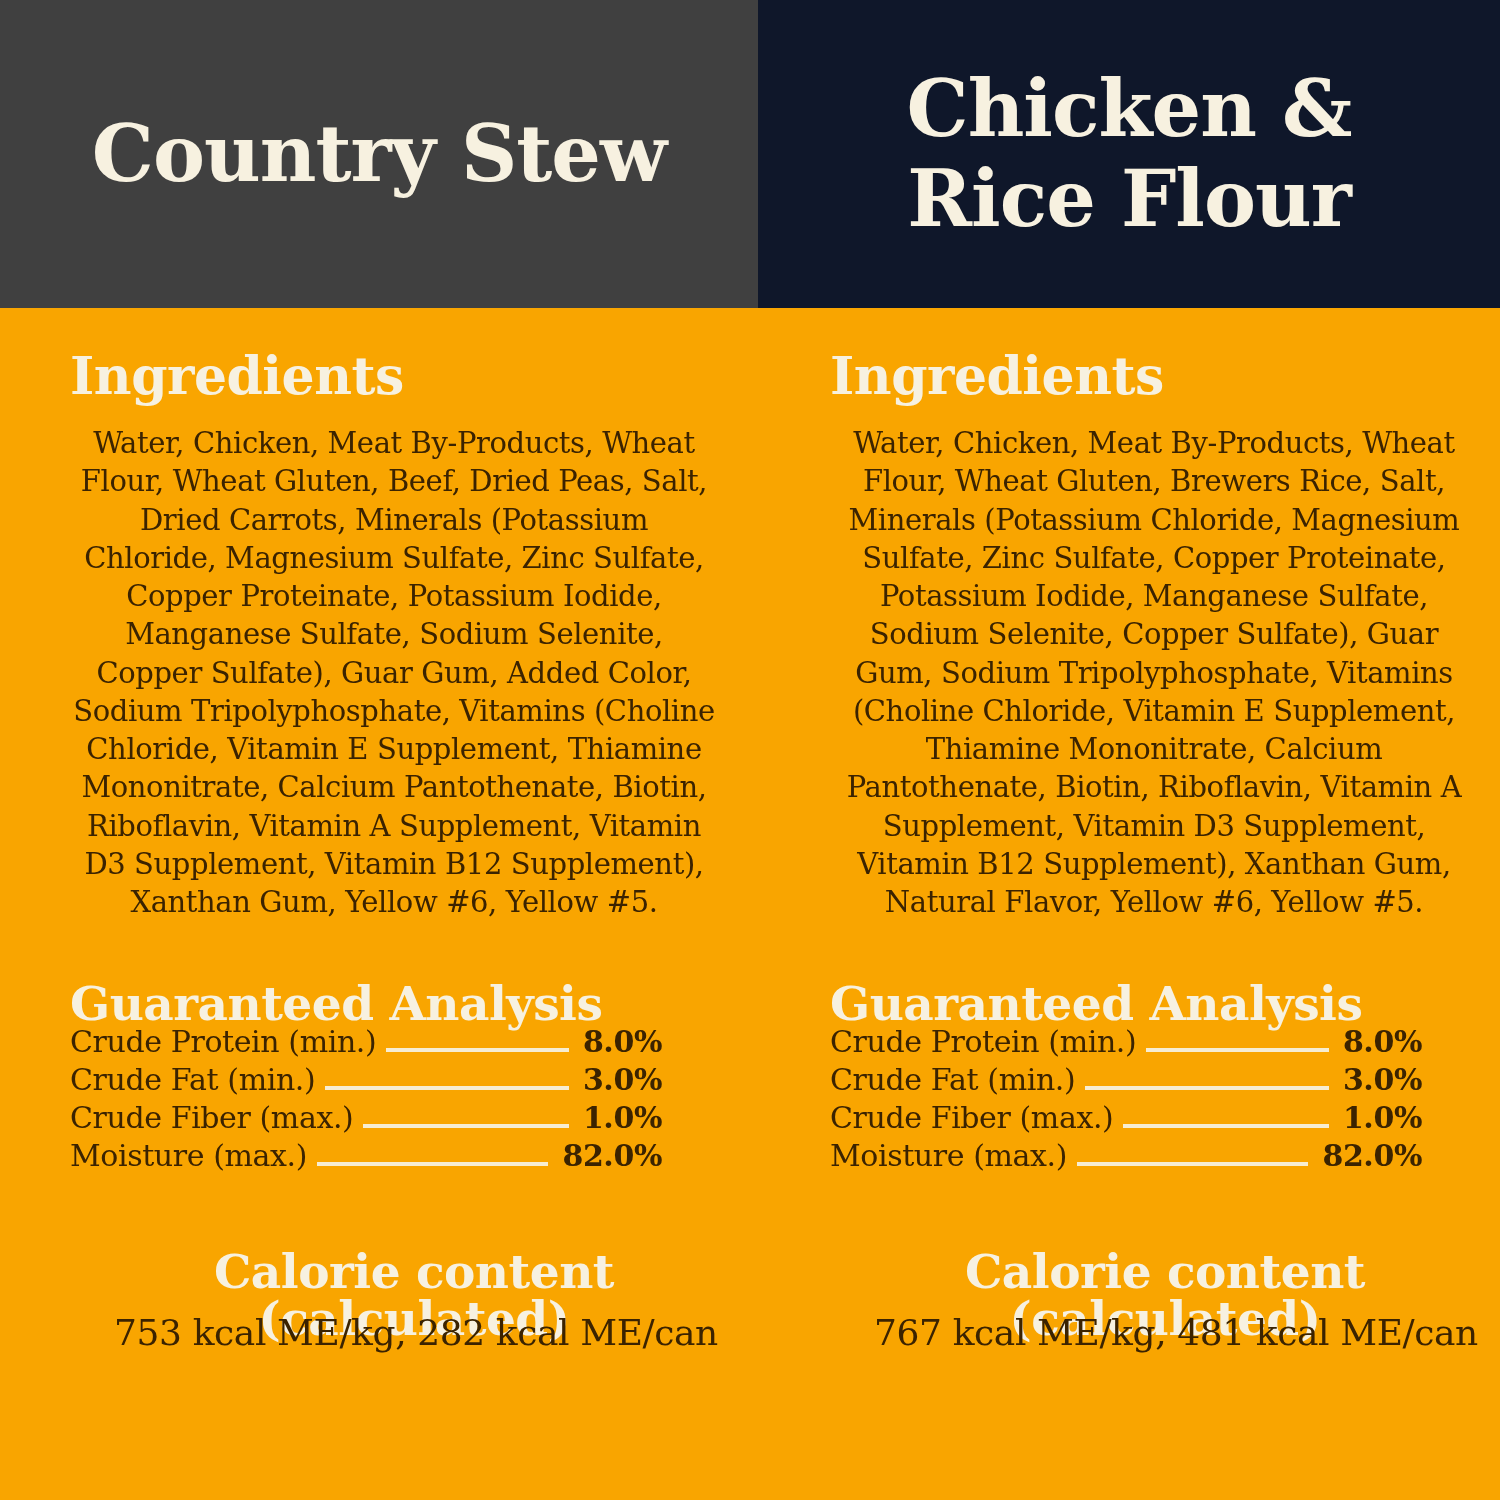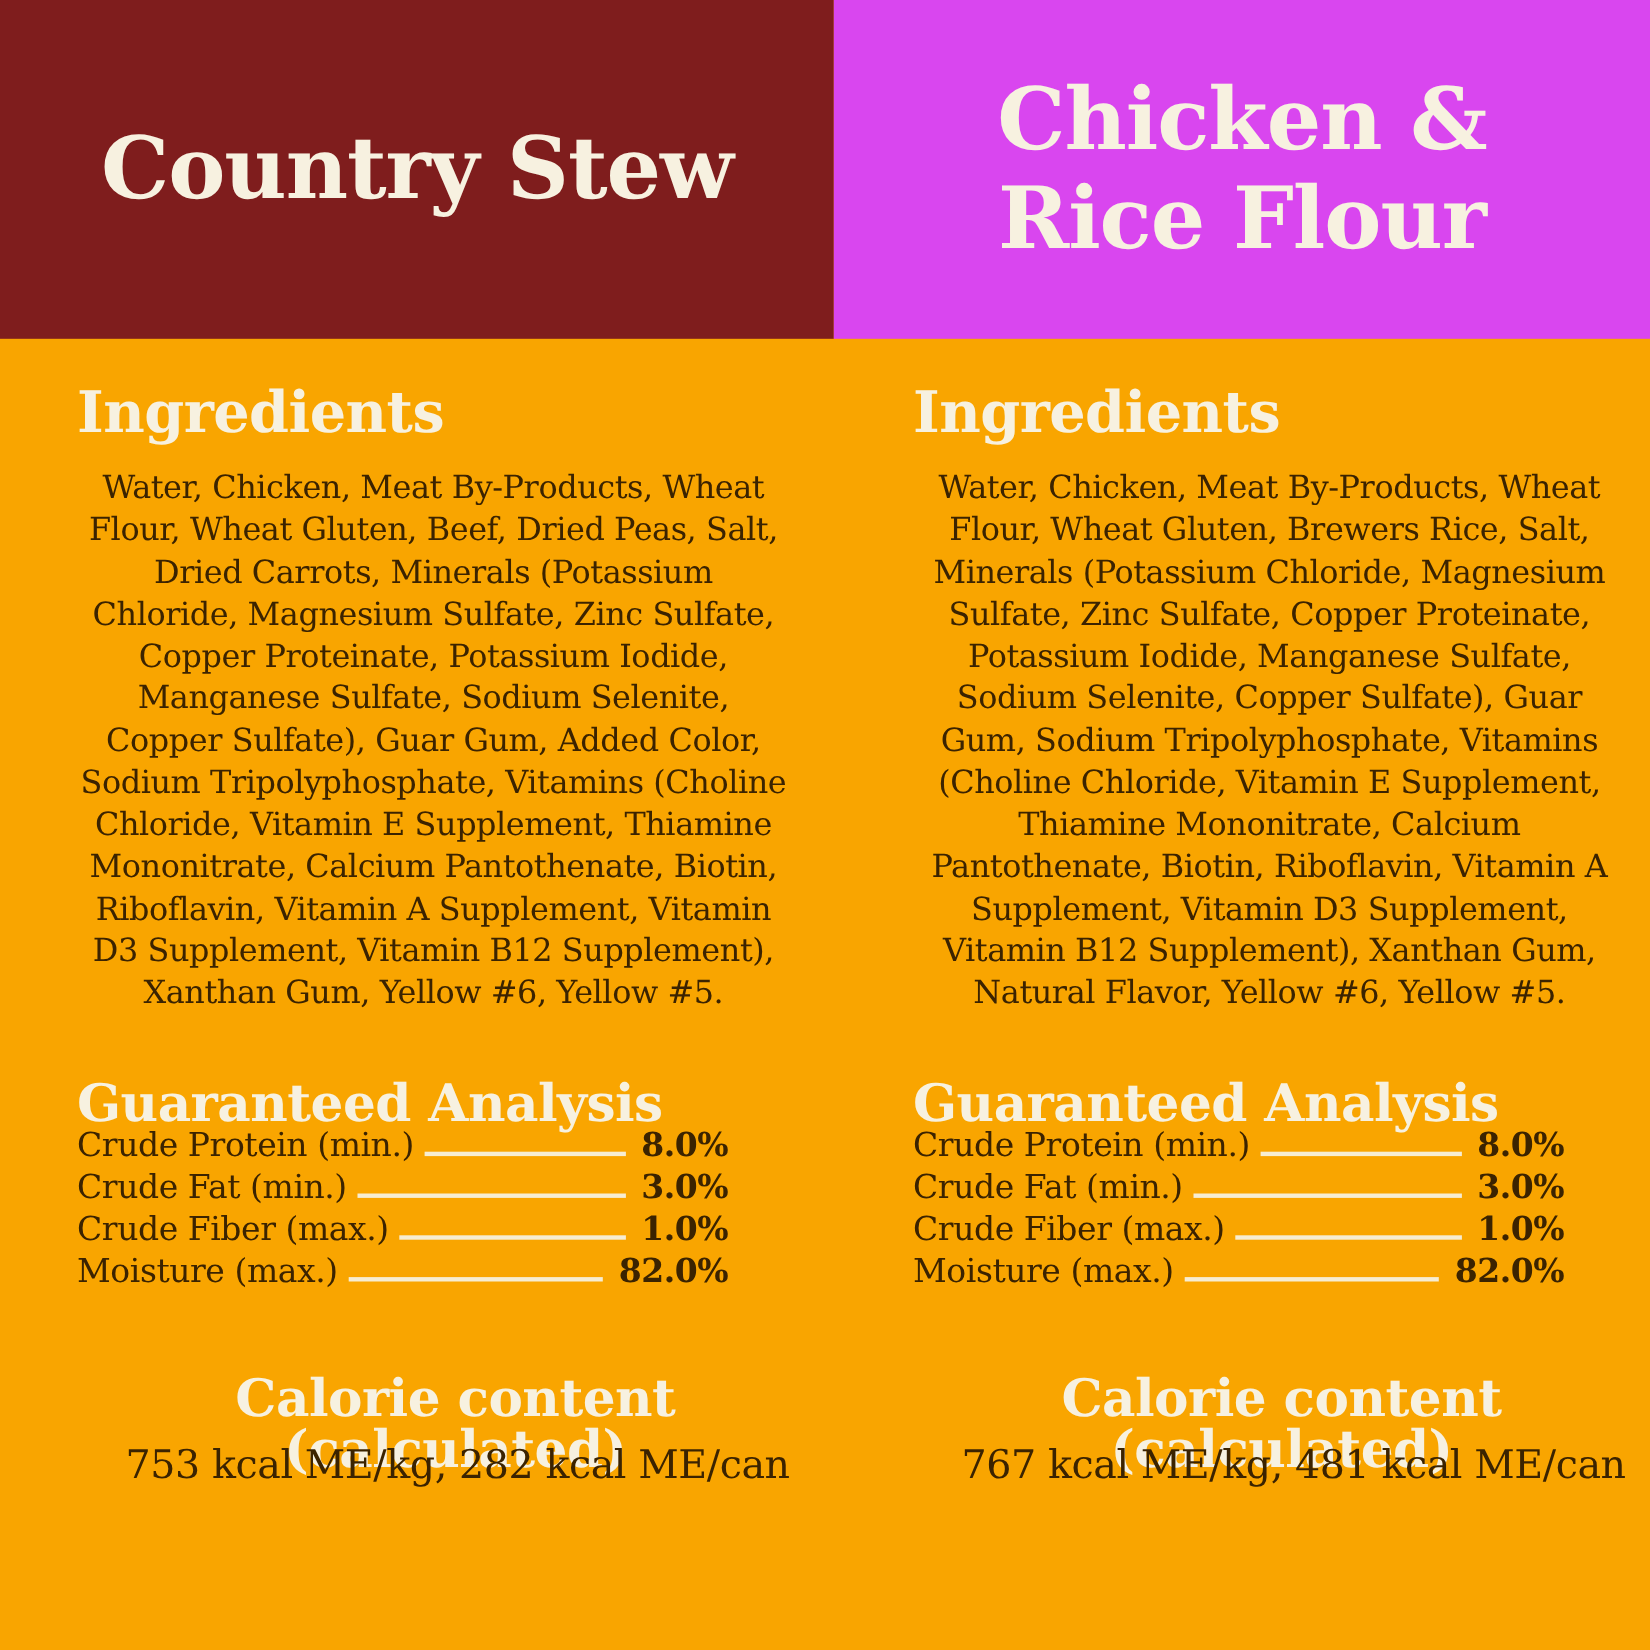--- a/index.html
+++ b/index.html
@@ -19,22 +19,22 @@
     display: flex;
     width: 100%;
     height: 308px;
   }
   .header {
     display: flex;
     align-items: center;
     justify-content: center;
     height: 100%;
   }
-  .header-left  { width: 758px; background: #7f1d1d; }
-  .header-right { width: 742px; background: #d946ef; }
+  .header-left  { width: 758px; background: #404040; }
+  .header-right { width: 742px; background: #0f172a; }
   .title {
     color: #F7F1E0;
     font-size: 78px;
     font-weight: bold;
     line-height: 1.16;
     text-align: center;
     letter-spacing: -1px;
   }
   .title-line { display: block; }
   

